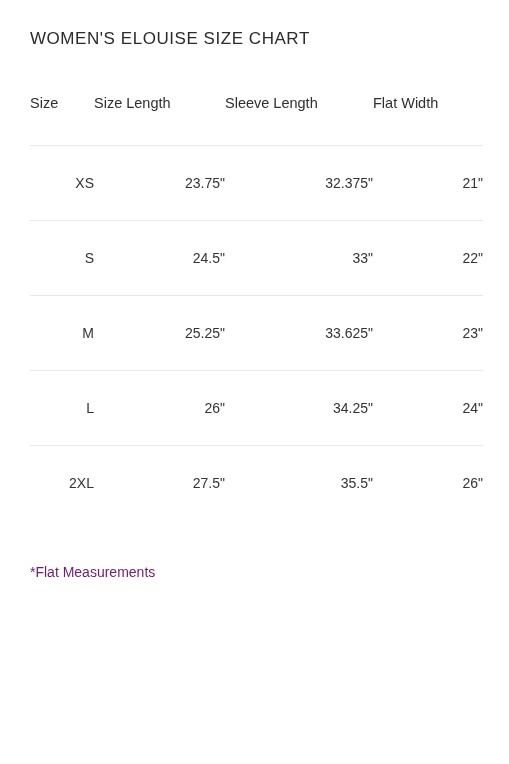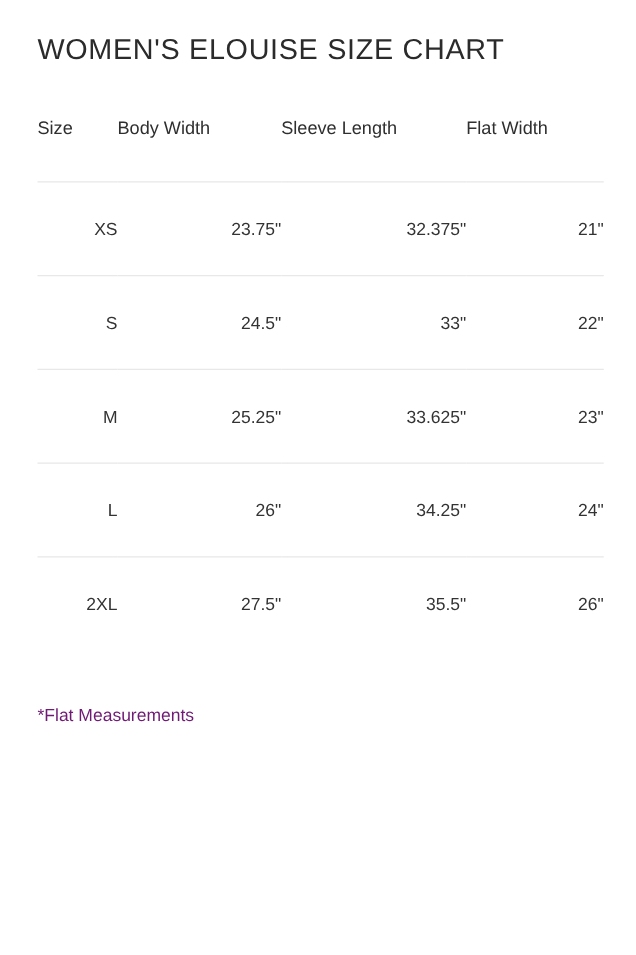--- a/index.html
+++ b/index.html
@@ -23,21 +23,21 @@
   }
   .content {
     position: absolute;
     left: 30px;
     top: 0;
     width: 453px;
   }
   .chart-title {
     margin: 0;
     padding-top: 28px;
-    font-size: 23px;
+    font-size: 17px;
     font-weight: 500;
     line-height: 22px;
     letter-spacing: 0.55px;
     color: #2b2b2b;
     text-transform: uppercase;
     white-space: nowrap;
   }
   .size-table {
     margin-top: 44px;
     width: 453px;
@@ -99,21 +99,21 @@
     <table class="size-table">
       <colgroup>
         <col class="c-size">
         <col class="c-body">
         <col class="c-sleeve">
         <col class="c-chest">
       </colgroup>
       <thead>
         <tr>
           <th>Size</th>
-          <th>Body Width</th>
+          <th>Size Length</th>
           <th>Sleeve Length</th>
           <th>Flat Width</th>
         </tr>
       </thead>
       <tbody>
         <tr>
           <td>XS</td>
           <td>23.75"</td>
           <td>32.375"</td>
           <td>21"</td>

